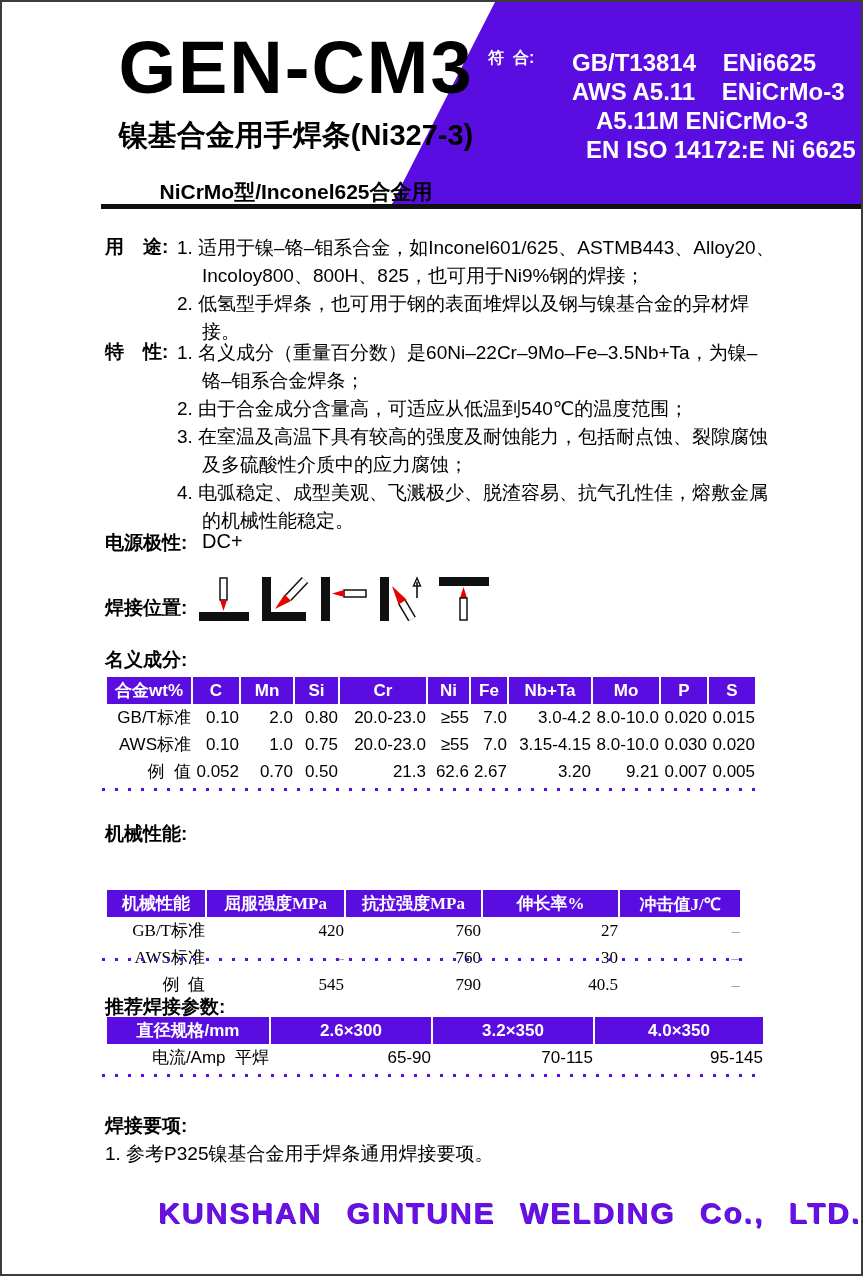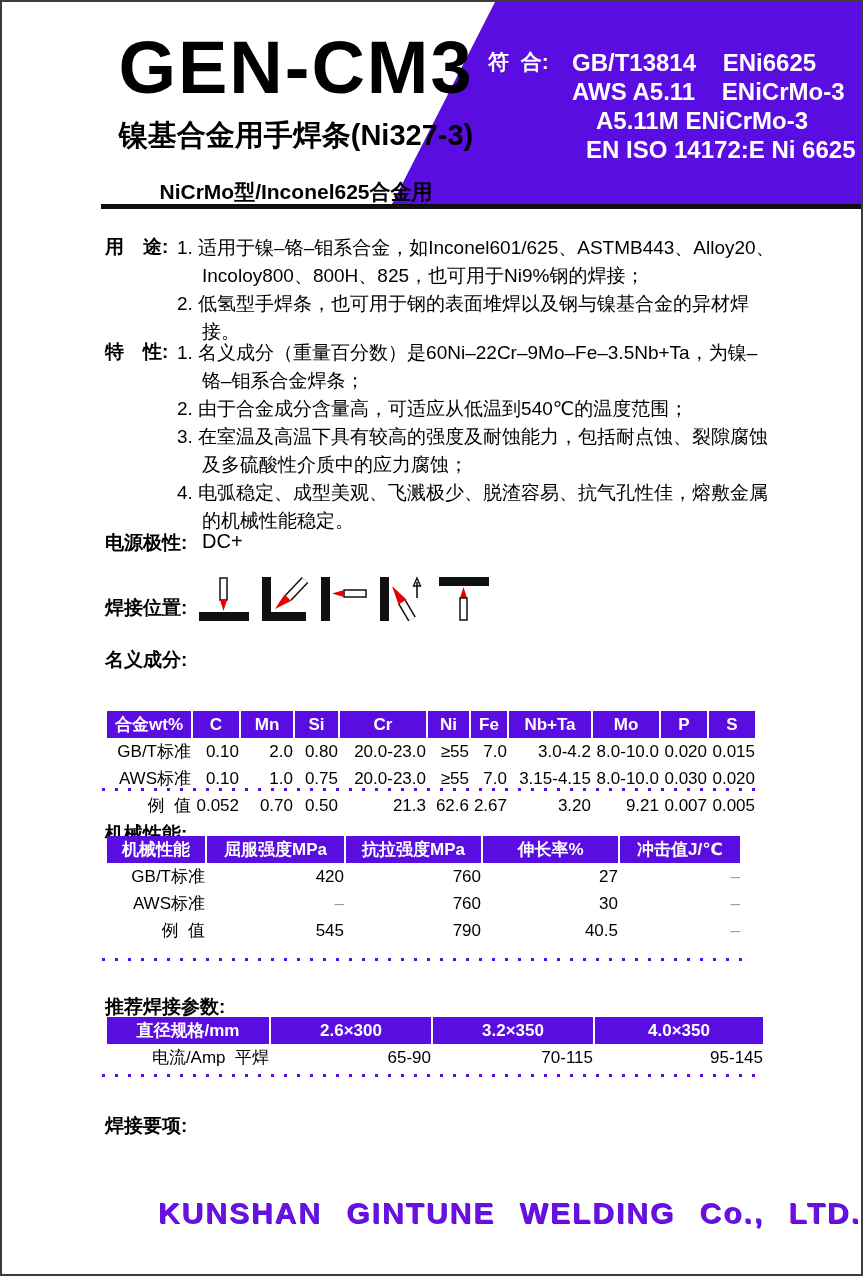--- a/index.html
+++ b/index.html
@@ -8,21 +8,21 @@
     background:#fff;border:2px solid #3c3c3c;box-sizing:border-box;
     font-family:"Liberation Sans","DejaVu Sans",sans-serif;color:#000;overflow:hidden;
   }
   .pre{white-space:pre;}
   
   .banner{
     position:absolute;left:0;top:0;width:863px;height:202px;
     background:#5a0de0;
     clip-path:polygon(493px 0,863px 0,863px 202px,390px 202px);
   }
-  .compliance-label{position:absolute;left:486px;top:46px;color:#fff;font-weight:bold;font-size:21px;}
+  .compliance-label{position:absolute;left:486px;top:46px;color:#fff;font-weight:bold;font-size:16px;}
   .compliance-lines{position:absolute;left:570px;top:46px;color:#fff;font-weight:bold;font-size:24px;line-height:29px;}
   .compliance-lines div:nth-child(3){margin-left:24px;}
   .compliance-lines div:nth-child(4){margin-left:14px;}
   .title-block{position:absolute;left:98px;top:26px;width:392px;text-align:center;}
   .product-code{font-size:74px;font-weight:bold;letter-spacing:2px;line-height:80px;}
   .product-subtitle{font-size:29px;font-weight:bold;margin-top:8px;}
   .product-type{font-size:21px;font-weight:bold;margin-top:22px;}
   .top-rule{position:absolute;left:99px;top:202px;width:764px;height:5px;background:#101010;}
   
   .sec-label{position:absolute;left:103px;font-size:19px;font-weight:bold;white-space:pre;}
@@ -120,21 +120,21 @@
     <span>
       <svg width="52" height="46" viewBox="0 0 52 46">
         <rect x="1" y="1" width="50" height="9" fill="#101010"></rect>
         <polygon points="22,22 29,22 25.5,11" fill="#e60000"></polygon>
         <rect x="22" y="22" width="7" height="22" fill="#fff" stroke="#101010" stroke-width="1.5"></rect>
       </svg>
     </span>
   </div>
 
   <div class="sec-label" style="top:645px;">名义成分:</div>
-  <table class="tbl" style="top:675px;margin-top:34px;">
+  <table class="tbl" style="top:675px;">
     <colgroup>
       <col style="width:84px">
         <col style="width:46px">
         <col style="width:52px">
         <col style="width:43px">
       <col style="width:86px">
         <col style="width:41px">
         <col style="width:36px">
         <col style="width:82px">
       <col style="width:66px">
@@ -192,21 +192,21 @@
       <td>3.20</td>
       <td>9.21</td>
       <td>0.007</td>
       <td>0.005</td>
     </tr>
   </tbody>
     </table>
   <div class="dots" style="left:100px;top:786px;width:655px;"></div>
 
   <div class="sec-label" style="top:819px;">机械性能:</div>
-  <table class="tbl" style="top:834px;">
+  <table class="tbl" style="top:888px;font-family:Liberation Serif, serif;">
     <colgroup>
       <col style="width:98px">
         <col style="width:137px">
         <col style="width:135px">
         <col style="width:135px">
         <col style="width:120px">
     </colgroup>
     <tbody>
         <tr>
       <th>机械性能</th>
@@ -259,16 +259,17 @@
       <td class="pre">电流/Amp  平焊</td>
       <td>65-90</td>
       <td>70-115</td>
       <td>95-145</td>
     </tr>
   </tbody>
     </table>
   <div class="dots" style="left:100px;top:1072px;width:662px;"></div>
 
   <div class="sec-label" style="top:1111px;">焊接要项:</div>
+  <div class="value-text" style="left:103px;top:1139px;font-size:19px;">1. 参考P325镍基合金用手焊条通用焊接要项。</div>
 
   <div class="footer">KUNSHAN GINTUNE WELDING Co., LTD.</div>
 
 </div>
 
 </body></html>

